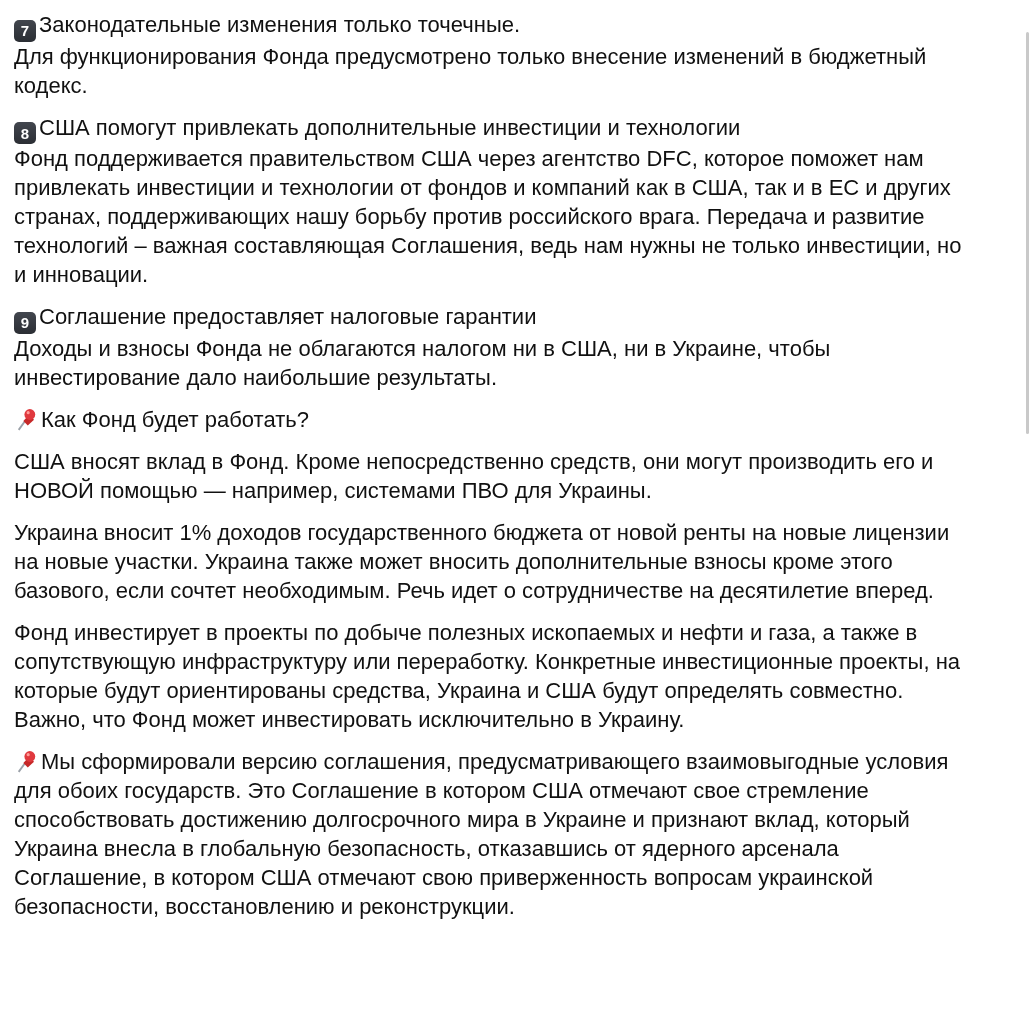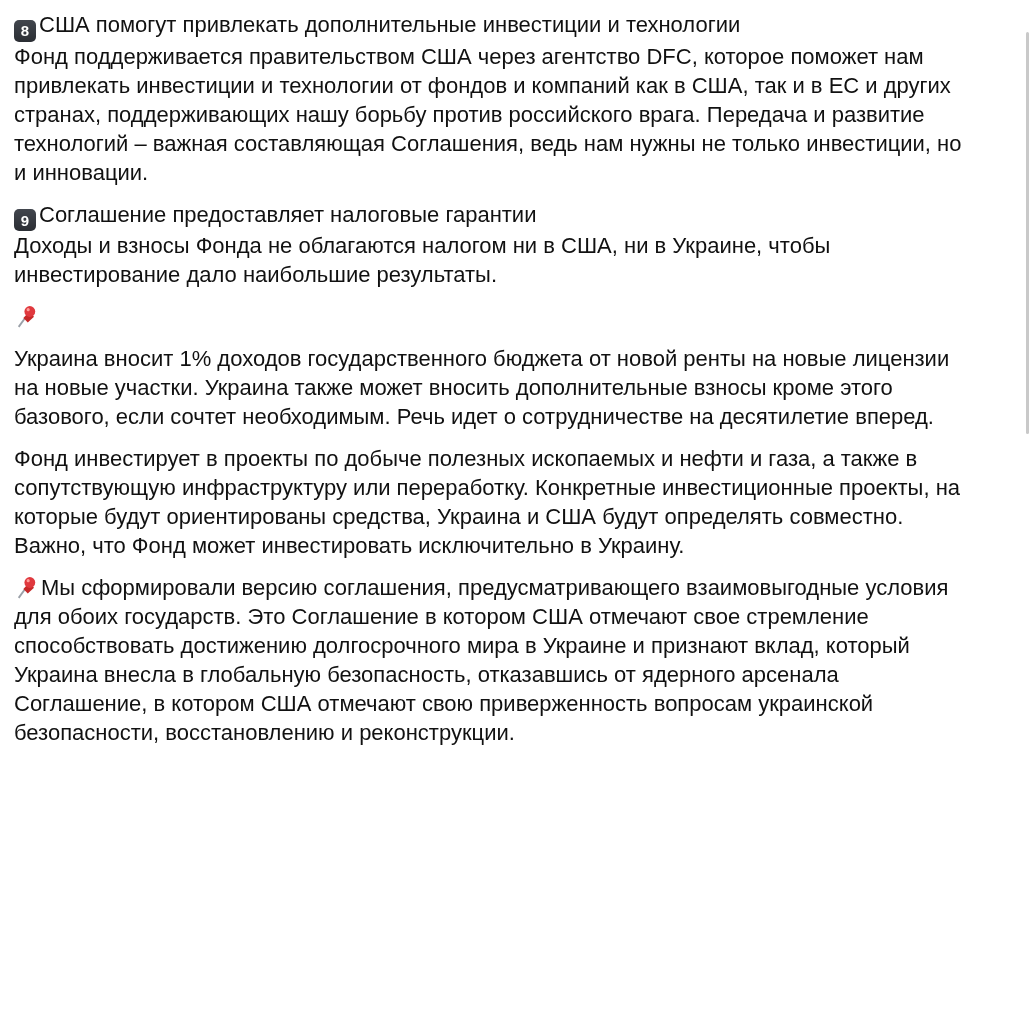--- a/index.html
+++ b/index.html
@@ -55,39 +55,44 @@
     width:3px;height:402px;
     border-radius:2px;
     background:var(--scrollbar-thumb);
   }
 </style>
 </head>
 <body>
 
 <div class="doc">
 
+  <p class="para"><span class="keycap">7</span><span class="t">Законодательные изменения только точечные.
+Для функционирования Фонда предусмотрено только внесение изменений в бюджетный
+кодекс.</span></p>
 
   <p class="para"><span class="keycap">8</span><span class="t">США помогут привлекать дополнительные инвестиции и технологии
 Фонд поддерживается правительством США через агентство DFC, которое поможет нам
 привлекать инвестиции и технологии от фондов и компаний как в США, так и в ЕС и других
 странах, поддерживающих нашу борьбу против российского врага. Передача и развитие
 технологий – важная составляющая Соглашения, ведь нам нужны не только инвестиции, но
 и инновации.</span></p>
 
   <p class="para"><span class="keycap">9</span><span class="t">Соглашение предоставляет налоговые гарантии
 Доходы и взносы Фонда не облагаются налогом ни в США, ни в Украине, чтобы
 инвестирование дало наибольшие результаты.</span></p>
 
   <p class="para"><svg class="pin" viewBox="0 0 24 24" aria-hidden="true">
         <line x1="4.5" y1="22" x2="11" y2="13" stroke="#9aa0a8" stroke-width="1.8"></line>
         <path d="M9 13.5 L14.5 7.5 L19.2 12.2 L13.2 17.8 Z" style="fill:#c62828"></path>
         <circle cx="15.2" cy="7.2" r="5.2" style="fill:var(--pin-red)"></circle>
         <circle cx="13.6" cy="5.4" r="1.5" style="fill:#ff9d99"></circle>
-      </svg></p>
+      </svg><span class="t">Как Фонд будет работать?</span></p>
 
+  <p class="para"><span class="t">США вносят вклад в Фонд. Кроме непосредственно средств, они могут производить его и
+НОВОЙ помощью — например, системами ПВО для Украины.</span></p>
 
   <p class="para"><span class="t">Украина вносит 1% доходов государственного бюджета от новой ренты на новые лицензии
 на новые участки. Украина также может вносить дополнительные взносы кроме этого
 базового, если сочтет необходимым. Речь идет о сотрудничестве на десятилетие вперед.</span></p>
 
   <p class="para"><span class="t">Фонд инвестирует в проекты по добыче полезных ископаемых и нефти и газа, а также в
 сопутствующую инфраструктуру или переработку. Конкретные инвестиционные проекты, на
 которые будут ориентированы средства, Украина и США будут определять совместно.
 Важно, что Фонд может инвестировать исключительно в Украину.</span></p>
 

